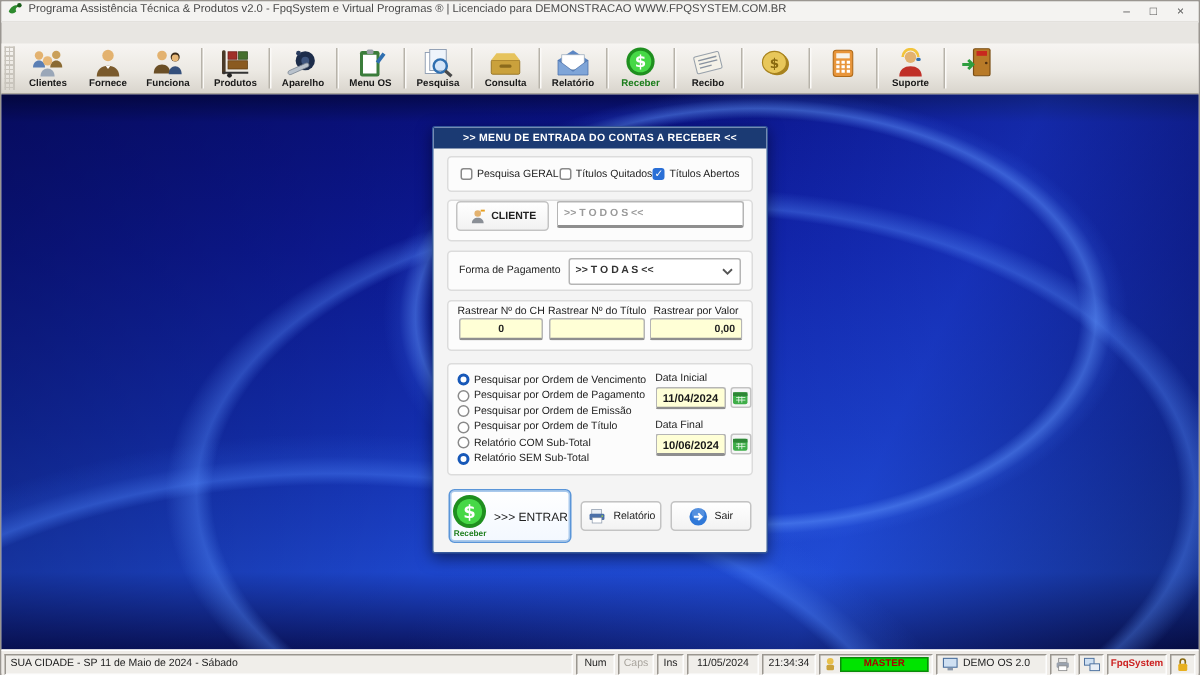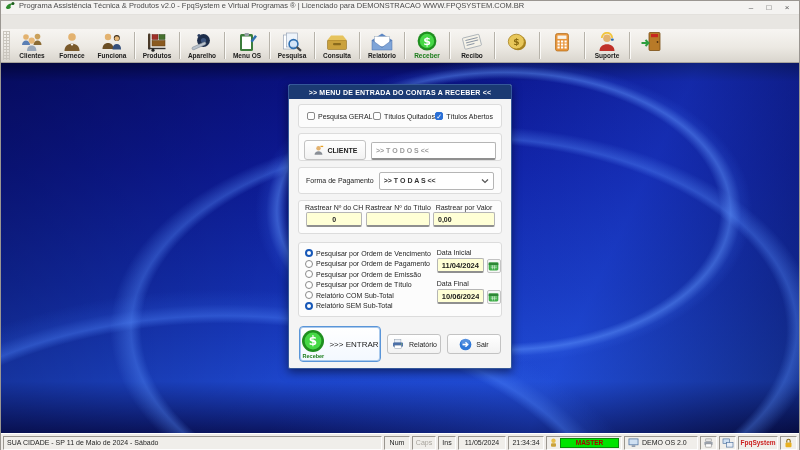--- a/index.html
+++ b/index.html
@@ -56,51 +56,51 @@
 
   
   .gb-checks { height:24px; display:flex; align-items:center; justify-content:space-between; padding:0 8px; margin-bottom:5px; }
   .check { display:flex; align-items:center; gap:3px; }
   .cb { width:8px; height:8px; border:1px solid #8a8a8a; border-radius:2px; background:#fff;
     font-size:7px; line-height:7px; color:#fff; text-align:center; }
   .cb.checked { background:#2a6fd6; border-color:#2a6fd6; }
   .check-label { font-size:7px; color:#1d1d1d; white-space:nowrap; }
 
   
-  .gb-cliente { height:28px; display:flex; align-items:flex-end; gap:5px; padding:0 5px; margin-bottom:6px; }
+  .gb-cliente { height:28px; display:flex; align-items:flex-start; gap:5px; padding:0 5px; margin-bottom:6px; }
   .btn-cliente { width:62px; height:20px; background:linear-gradient(180deg,#ffffff,#f2f2f2);
     border:1px solid #c3c3c3; border-radius:3px; display:flex; align-items:center; justify-content:center; gap:4px;
     font-size:7px; font-weight:bold; color:#222; }
   .txt { height:18px; border:1px solid #b5b5b5; border-bottom:2px solid #8f8f8f; border-radius:2px;
     background:#fff; font-family:"Liberation Sans",sans-serif; font-size:7px; padding:0 4px; }
   .txt-cliente { flex:1; color:#9a9a9a; font-weight:bold; }
 
   
   .gb-forma { height:27px; display:flex; align-items:center; gap:5px; padding:0 7px; margin-bottom:6px; }
   .lbl { font-size:7px; color:#1d1d1d; white-space:nowrap; }
   .combo { flex:1; height:18px; border:1px solid #b5b5b5; border-radius:2px; background:#fff;
     display:flex; align-items:center; padding:0 4px; }
   .combo-val { flex:1; font-size:7px; font-weight:bold; color:#333; }
 
   
   .gb-rast { height:34px; display:flex; align-items:flex-start; justify-content:space-between; padding:3px 6px 0 6px; margin-bottom:8px; }
   .rast-col { display:flex; flex-direction:column; align-items:center; gap:1px; }
   .rast-field { background:#ffffd6; font-weight:bold; color:#222; height:15px; }
-  .w54 { width:56px; text-align:center; } .w62 { width:64px; text-align:center; } .w60 { width:62px; }
+  .w54 { width:56px; text-align:center; } .w62 { width:64px; text-align:center; } .w60 { width:62px; text-align:right; }
 
   
   .gb-radios { height:75px; display:flex; padding:5px 6px 0 6px; margin-bottom:9px; }
   .radio-col { width:135px; display:flex; flex-direction:column; justify-content:space-between; padding-bottom:5px; }
   .radio-row { display:flex; align-items:center; gap:3px; height:10px; }
   .rb { width:8px; height:8px; border-radius:50%; border:1px solid #8a8a8a; background:#fff; }
   .rb.checked { border:2.5px solid #1758b8; }
   .radio-label { font-size:7px; color:#1d1d1d; white-space:nowrap; }
   .date-col { flex:1; padding-left:6px; }
   .date-lbl { font-size:7px; color:#1d1d1d; margin:1px 0 2px 0; }
-  .date-row { display:flex; align-items:center; gap:3px; }
+  .date-row { display:flex; align-items:flex-start; gap:3px; }
   .date-field { width:47px; height:15px; background:#ffffd6; font-weight:bold; font-size:7.5px; text-align:center; color:#1a1a1a; }
   .cal-btn { width:14px; height:14px; border:1px solid #c3c3c3; border-radius:2px; background:#f6f6f6;
     display:flex; align-items:center; justify-content:center; }
   .date-gap { height:6px; }
 
   
   .dlg-buttons { display:flex; align-items:center; gap:6px; padding:0 1px; }
   .btn-entrar { width:85px; height:36px; background:linear-gradient(180deg,#ffffff,#f3f8ff);
     border:1px solid #5a95d8; box-shadow:inset 0 0 0 1px #a9c9ec; border-radius:4px;
     display:flex; align-items:center; justify-content:center; gap:4px; }

